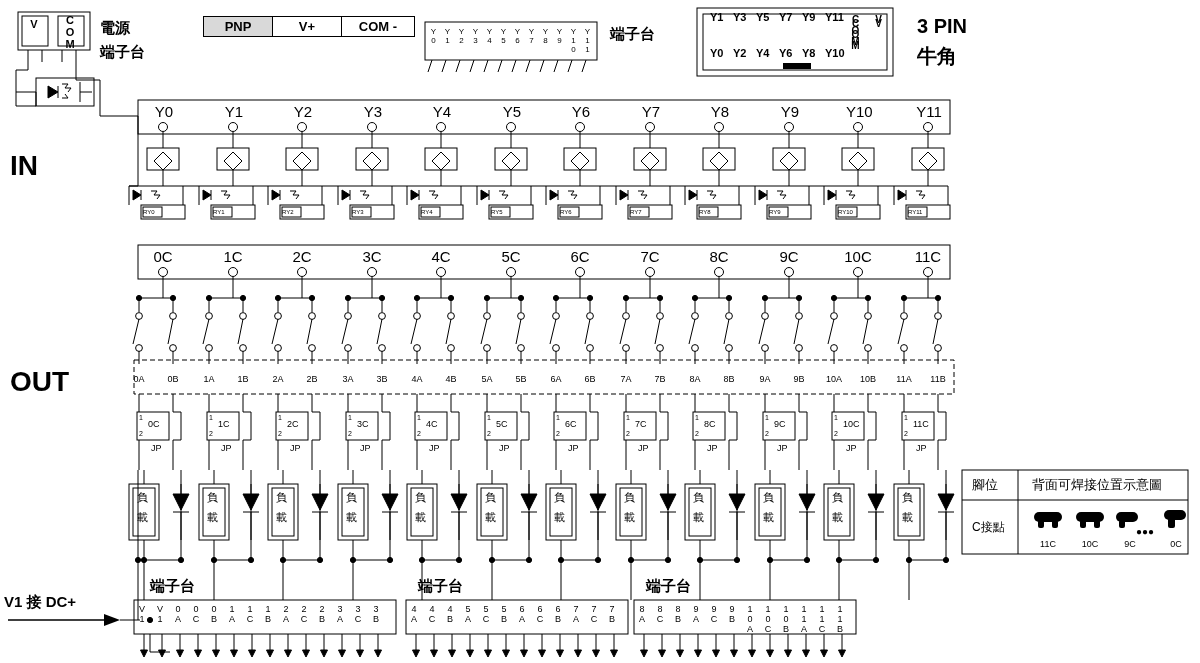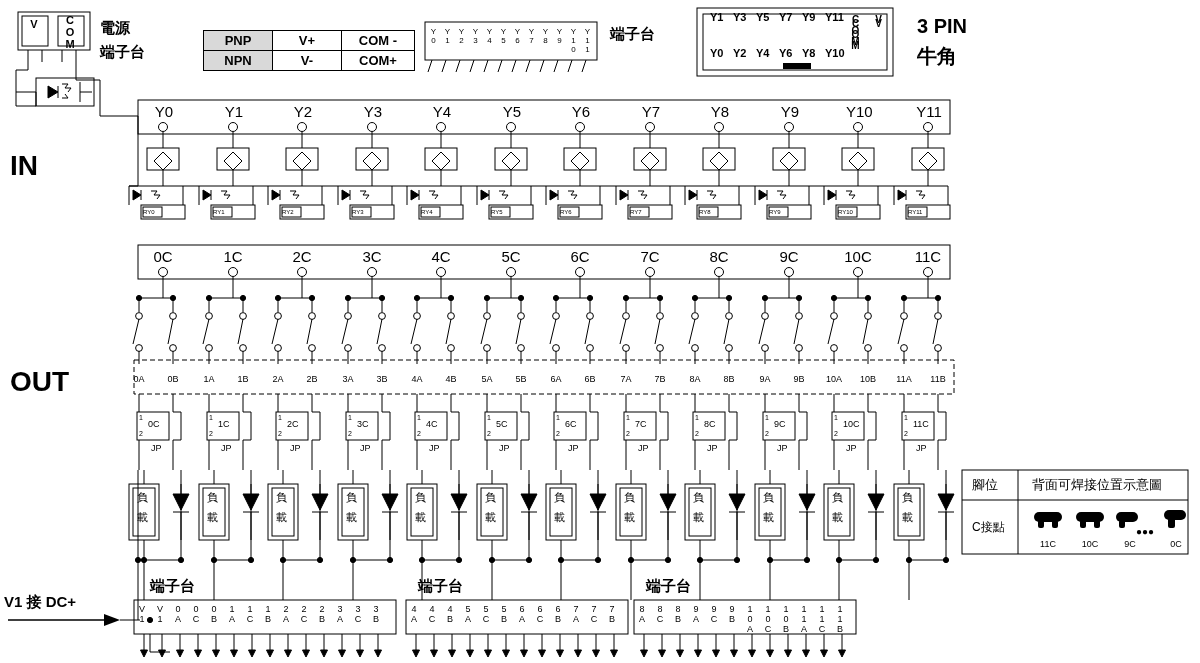--- a/index.html
+++ b/index.html
@@ -773,31 +773,26 @@
       <line x1="150" y1="652" x2="170" y2="652" stroke="#000" fill="none" stroke-width="1"></line>
       <circle cx="150" cy="620" r="2.6" fill="#000" stroke="#000"></circle>
     </svg>
 
   <div class="lbl vert bold" style="left:28px;top:18px;font-size:11px;">V</div>
   <div class="lbl vert bold" style="left:64px;top:14px;font-size:11px;">COM</div>
 
   <div class="lbl mid bold" style="left:100px;top:20px;">電源</div>
   <div class="lbl mid bold" style="left:100px;top:44px;">端子台</div>
 
-  <table class="tbl" style="left:203px;top:30px;">
+  <table class="tbl" style="left:203px;top:16px;">
     <tbody>
         <tr>
       <td class="grayhead" style="width:56px">PNP</td>
       <td style="width:56px">V+</td>
       <td style="width:60px">COM -</td>
-    </tr>
-    <tr>
-      <td class="grayhead">NPN</td>
-      <td>V-</td>
-      <td>COM+</td>
     </tr>
   </tbody>
     </table>
 
   <div id="topstrip-labels">
       <div class="lbl vert" style="left: 429px; top: 27px; font-size: 8px;">Y0</div>
       <div class="lbl vert" style="left: 443px; top: 27px; font-size: 8px;">Y1</div>
       <div class="lbl vert" style="left: 457px; top: 27px; font-size: 8px;">Y2</div>
       <div class="lbl vert" style="left: 471px; top: 27px; font-size: 8px;">Y3</div>
       <div class="lbl vert" style="left: 485px; top: 27px; font-size: 8px;">Y4</div>

